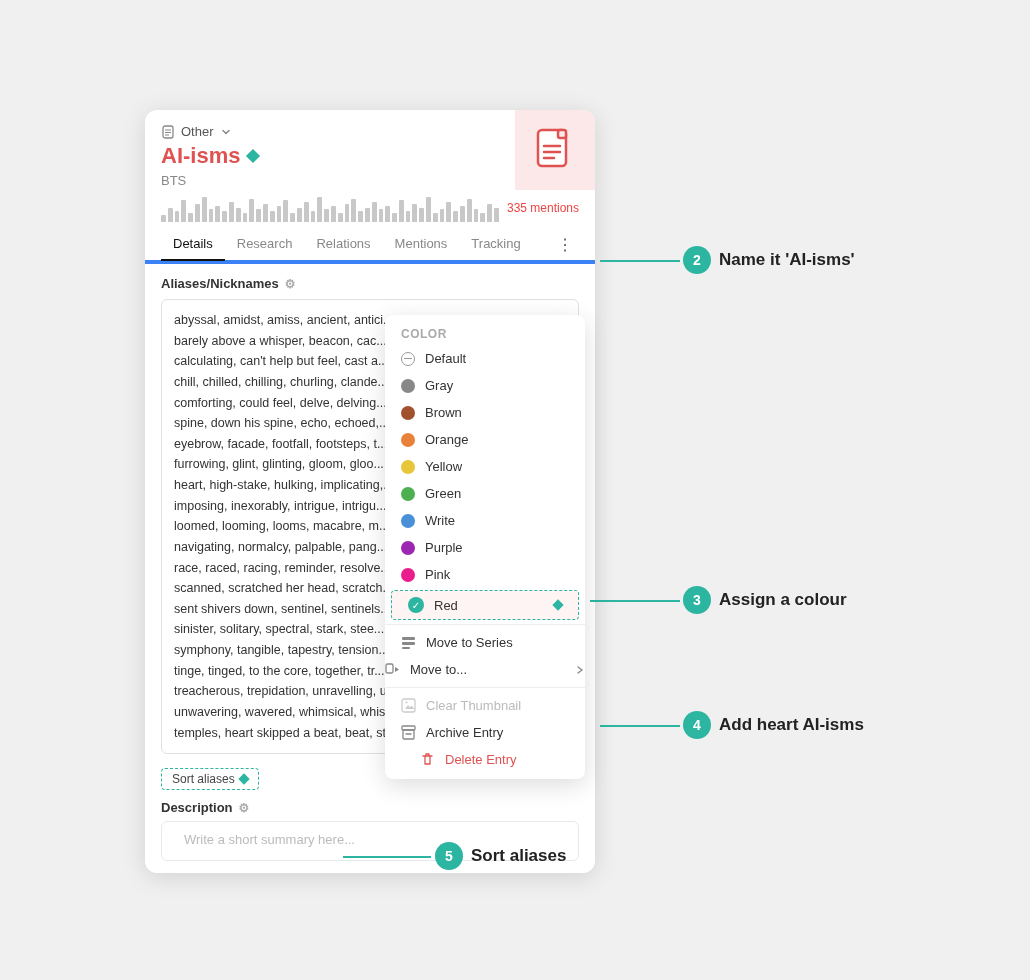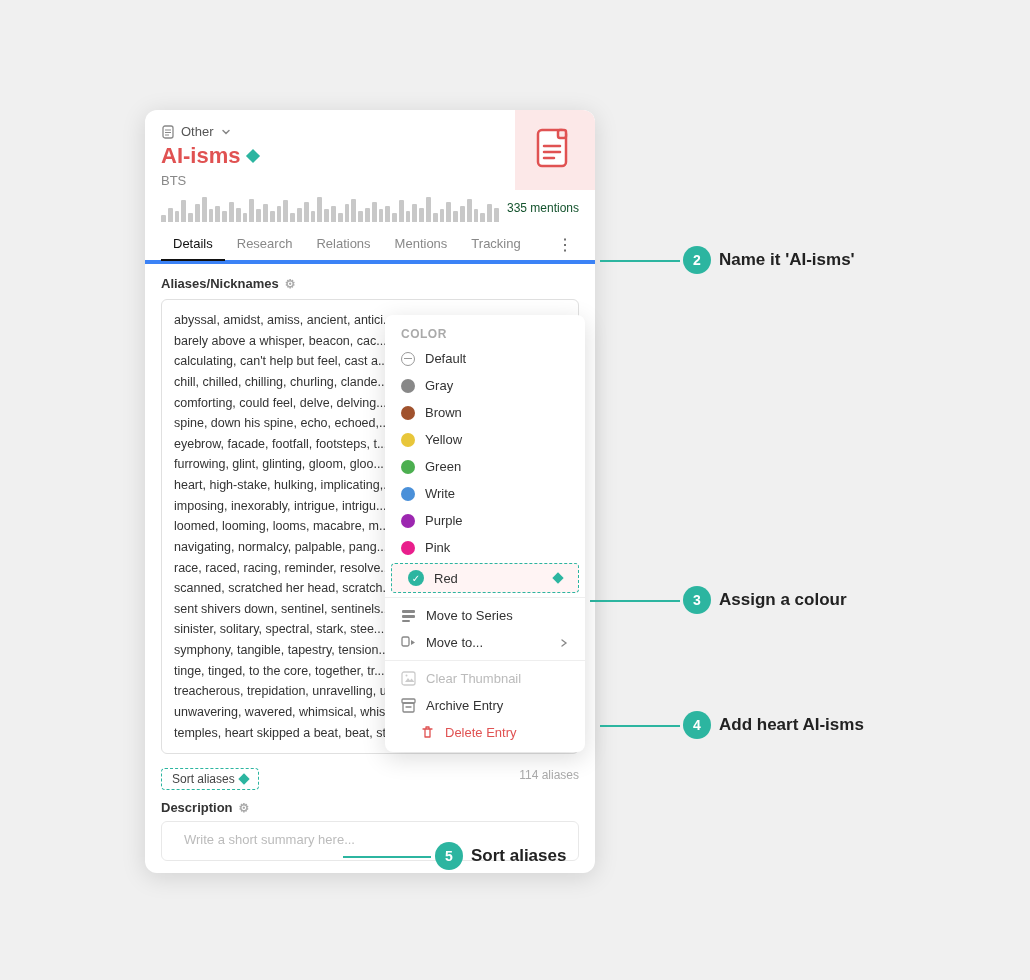--- a/index.html
+++ b/index.html
@@ -76,21 +76,21 @@
       gap: 2px;
       overflow: hidden;
     }
     .bar-segment {
       background: #c8c8c8;
       width: 8px;
       border-radius: 1px 1px 0 0;
     }
     .mentions-count {
       font-size: 12px;
-      color: #14532d;
+      color: #ef4444;
       white-space: nowrap;
     }
     .tabs {
       display: flex;
       border-bottom: 4px solid #3b82f6;
       padding: 0 16px;
       margin-top: 6px;
       align-items: center;
     }
     .tab {
@@ -228,21 +228,21 @@
       cursor: pointer;
     }
     .dropdown-icon-item.disabled {
       color: #bbb;
       cursor: default;
     }
     .move-to-item {
       display: flex;
       align-items: center;
       justify-content: space-between;
-      padding: 6px 16px;
+      padding: 6px 0;
       font-size: 13px;
       color: #333;
       cursor: pointer;
     }
     .delete-item {
       color: #e05252;
       margin-left: 19px;
     }
 
     
@@ -458,20 +458,24 @@
     </div>
     <div class="dropdown-item">
       <div class="color-dot" style="background:#888888;"></div>
       <span>Gray</span>
     </div>
     <div class="dropdown-item">
       <div class="color-dot" style="background:#a0522d;"></div>
       <span>Brown</span>
     </div>
     <div class="dropdown-item">
+      <div class="color-dot" style="background:#e8813a;"></div>
+      <span>Orange</span>
+    </div>
+    <div class="dropdown-item">
       <div class="color-dot" style="background:#e8c63a;"></div>
       <span>Yellow</span>
     </div>
     <div class="dropdown-item">
       <div class="color-dot" style="background:#4caf50;"></div>
       <span>Green</span>
     </div>
     <div class="dropdown-item">
       <div class="color-dot" style="background:#4a90d9;"></div>
       <span>Write</span>

